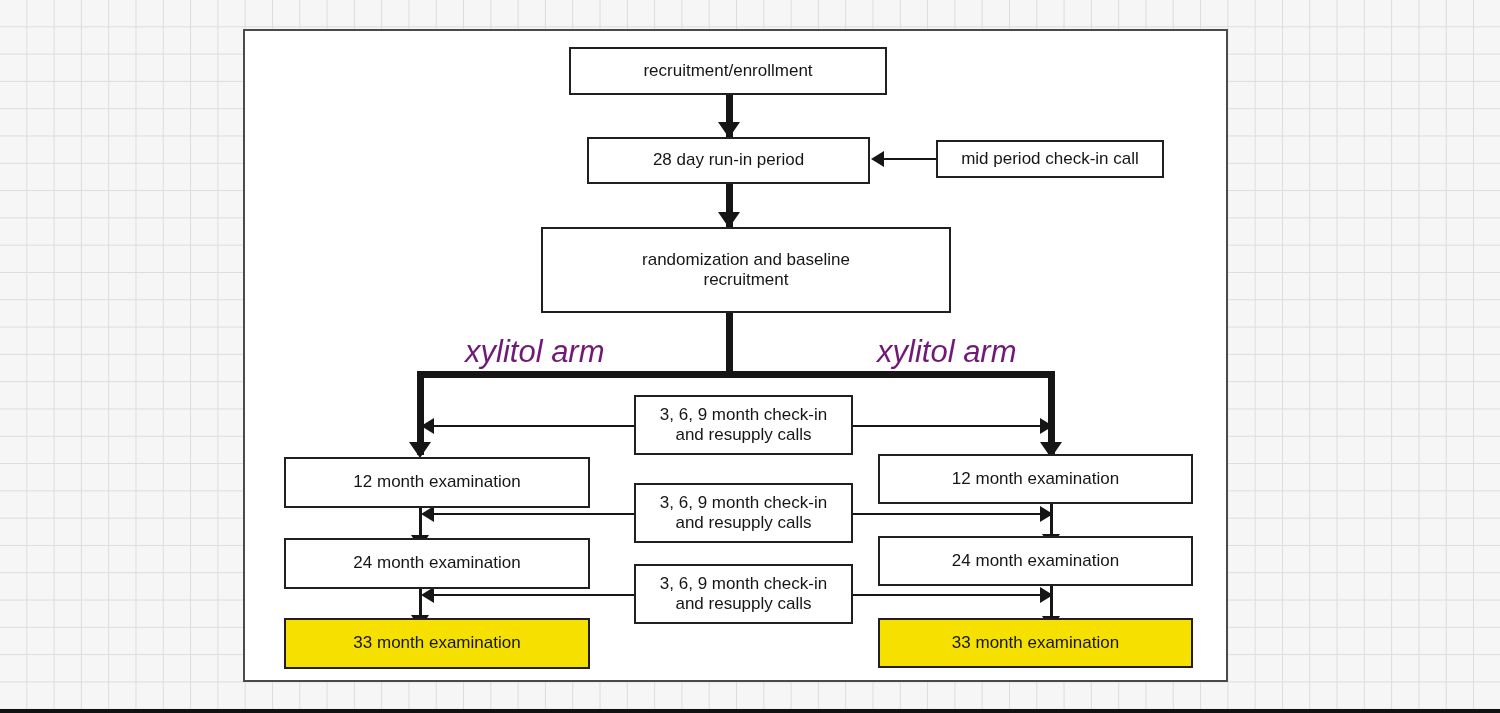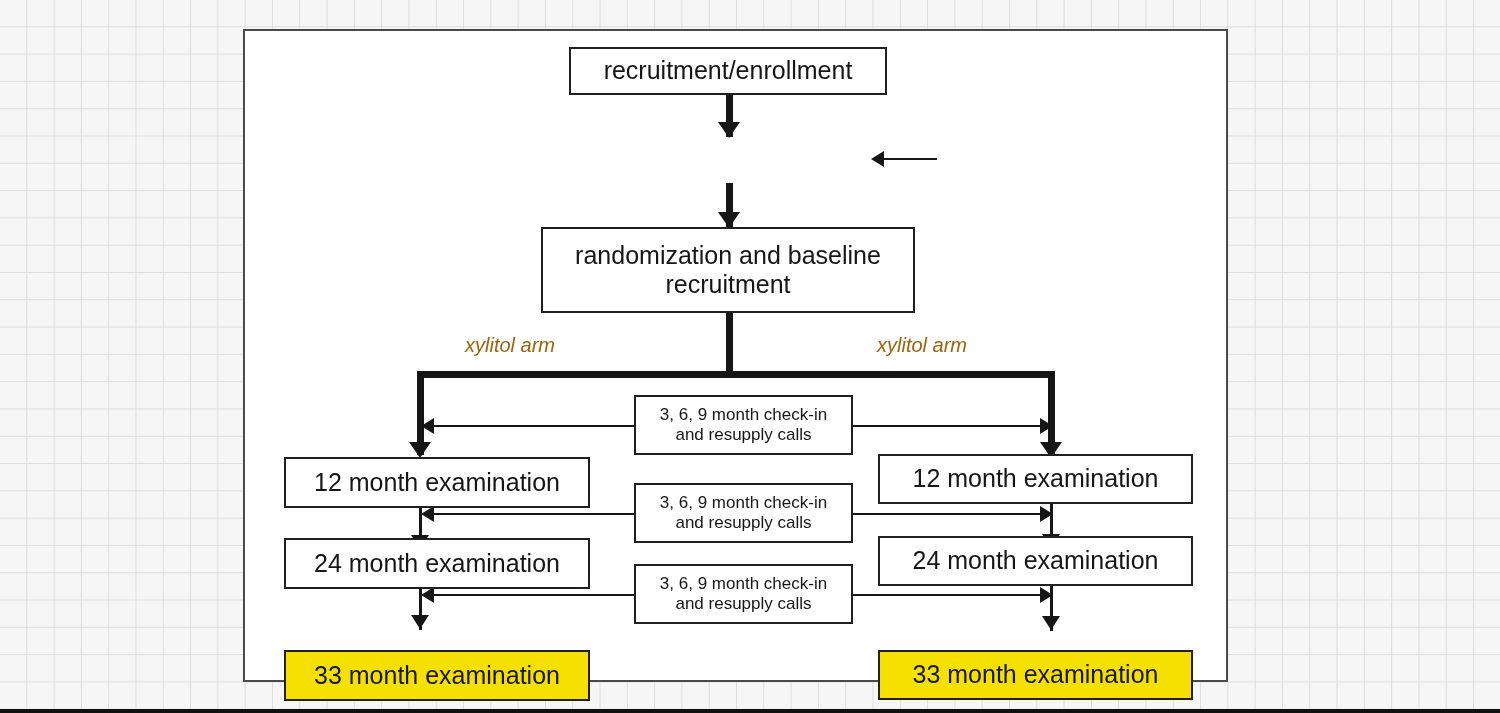--- a/index.html
+++ b/index.html
@@ -37,29 +37,29 @@
     box-sizing:border-box;
     background:#ffffff;
     border:2px solid #231f20;
     display:flex;align-items:center;justify-content:center;
     text-align:center;
     color:#161616;
     line-height:1.18;
     z-index:5;
   }
   .box .txt{display:block;padding:0 6px;}
-  .big{font-size:25px;}
+  .big{font-size:17px;}
   .small{font-size:17px;}
-  .hl{background:#f5e000;margin-top:32px;}
+  .hl{background:#f5e000;}
   
   .armlabel{
     position:absolute;
     font-style:italic;
-    font-size:20px;
-    color:#a16207;
+    font-size:31px;
+    color:#701a75;
     white-space:nowrap;
     z-index:6;
   }
   
   .ln{position:absolute;background:#161616;z-index:3;}
   .vthick{width:7px;}
   .hthick{height:7px;}
   .vthin{width:3px;}
   .hthin{height:2px;}
   
@@ -133,23 +133,29 @@
 
     <div class="ln hthin" style="left:186px;top:563px;width:205px;"></div>
     <div class="ar ar-left" style="left:176px;top:556px;"></div>
     <div class="ln hthin" style="left:608px;top:563px;width:190px;"></div>
     <div class="ar ar-right" style="left:795px;top:556px;"></div>
 
     <div class="box big" style="left:324px;top:16px;width:318px;height:48px;">
       <span class="txt">recruitment/enrollment</span>
     </div>
 
-
-
-    <div class="box big" style="left:296px;top:196px;width:374px;height:86px;">
+    <div class="box big" style="left:342px;top:106px;width:283px;height:47px;">
+      <span class="txt">28 day run-in period</span>
+    </div>
+
+    <div class="box small" style="left:691px;top:109px;width:228px;height:38px;">
+      <span class="txt">mid period check-in call</span>
+    </div>
+
+    <div class="box big" style="left:296px;top:196px;width:410px;height:86px;">
       <span class="txt">
         <span>randomization and baseline</span><br>
         <span>recruitment</span>
       </span>
     </div>
 
     <div class="box small" style="left:389px;top:364px;width:219px;height:60px;">
       <span class="txt">
         <span>3, 6, 9 month check-in</span><br>
         <span>and resupply calls</span>

